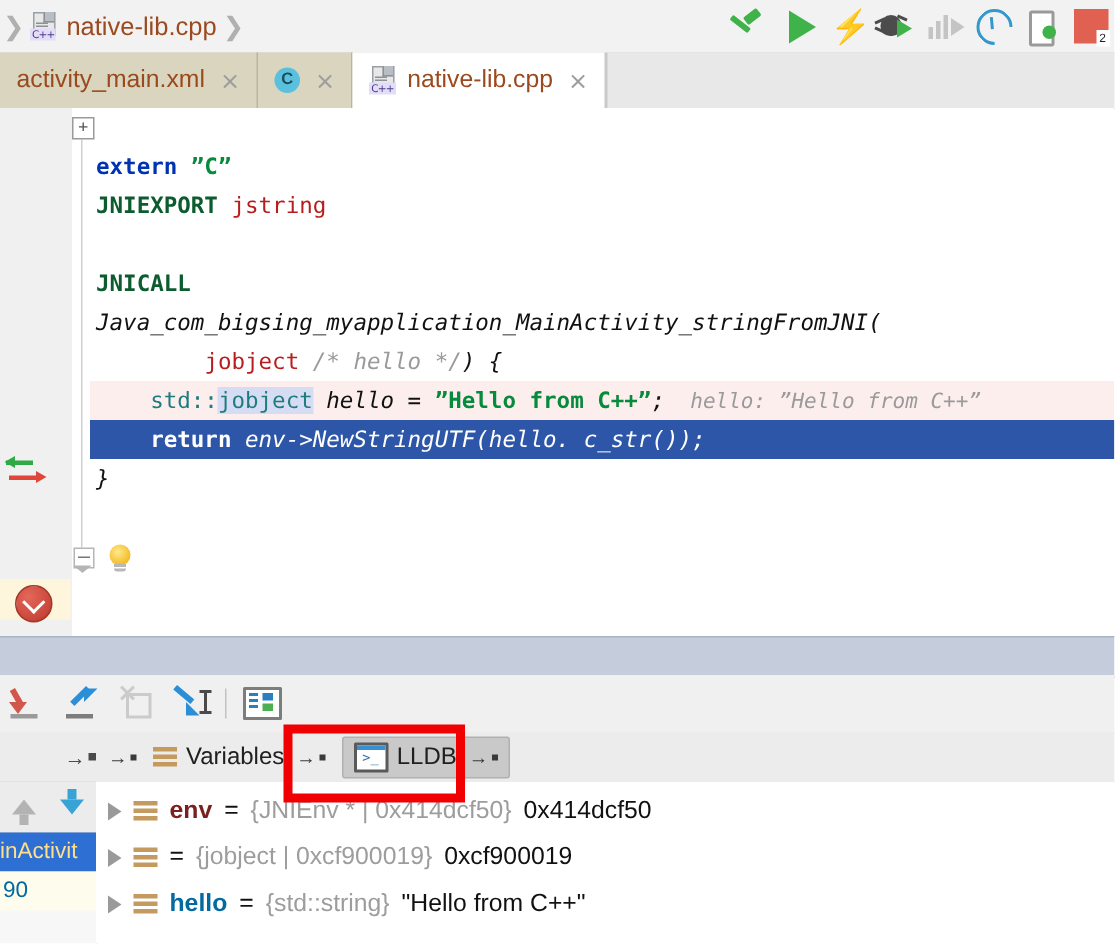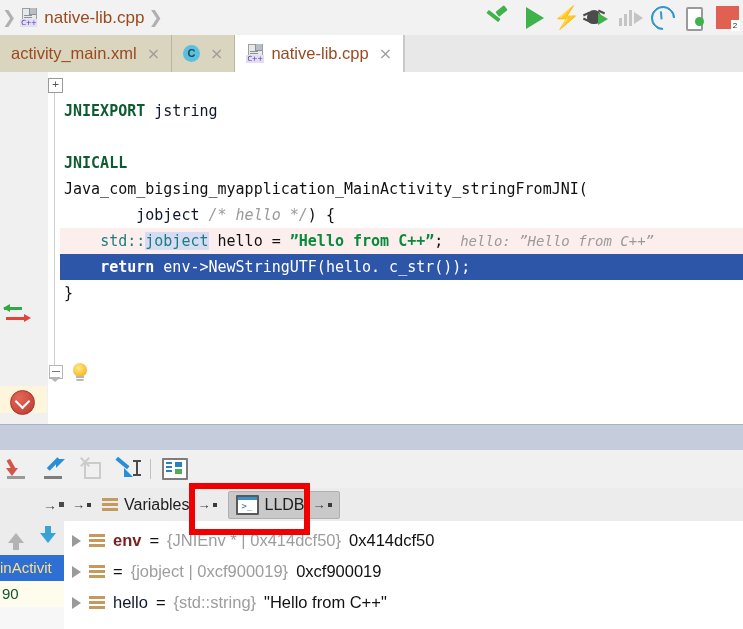--- a/index.html
+++ b/index.html
@@ -167,22 +167,22 @@
   }
   .code{
     position:absolute;left:60px;top:0;right:0;height:352px;
     font-family:"DejaVu Sans Mono", monospace;font-size:15px;line-height:26px;color:#111;
   }
   .ln{height:26px;white-space:pre;padding-left:4px;}
   .kw{color:#0033b3;font-weight:bold;}
   .kw2{color:#0d5c2f;font-weight:bold;}
   .str{color:#068a3c;font-weight:bold;}
   .typ{color:#1d7c7c;}
-  .cls{color:#0f172a;}
-  .fn{color:#111;}
+  .cls{color:#b91c1c;}
+  .fn{color:#111;font-style:italic;}
   .cmt{color:#9a9a9a;font-style:italic;}
   .hint{color:#9a9a9a;font-style:italic;font-size:14px;}
   .sel-word{background:#d7dcf5;}
 
   .line-exec{
     background:#fdeeee;
   }
   .line-cursor{
     background:#2e56a8;color:#ffffff;
   }
@@ -315,21 +315,21 @@
   .up-arrow{width:0;height:0;border-left:8px solid transparent;border-right:8px solid transparent;border-bottom:10px solid #b3b3b3;position:relative;}
   .up-arrow:after{content:"";position:absolute;left:-3px;top:10px;width:6px;height:7px;background:#b3b3b3;}
   .down-arrow{width:0;height:0;border-left:8px solid transparent;border-right:8px solid transparent;border-top:10px solid #3aa3d6;position:relative;}
   .down-arrow:after{content:"";position:absolute;left:-3px;top:-17px;width:6px;height:7px;background:#3aa3d6;}
   .frame-sel{
     position:absolute;left:0;top:67px;width:64px;height:26px;background:#2e6fd4;color:#fff;
     font-size:15px;line-height:26px;overflow:hidden;white-space:nowrap;
   }
   .frame-sel span{color:#ffdf8a;padding-left:0;}
   .frame-next{
-    position:absolute;left:0;top:93px;width:64px;height:26px;background:#fefced;color:#14532d;
+    position:absolute;left:0;top:93px;width:64px;height:26px;background:#fefced;color:#0369a1;
     font-size:15px;line-height:26px;overflow:hidden;white-space:nowrap;padding-left:2px;
   }
 
   .vartabs{
     position:absolute;left:64px;top:0;right:0;height:33px;background:#ececec;border-bottom:1px solid #c6c6c6;
     display:flex;align-items:center;padding-left:6px;gap:4px;
   }
   .vtab{
     display:flex;align-items:center;gap:6px;padding:3px 7px;cursor:default;font-size:16px;color:#202020;justify-content:space-between;
   }
@@ -351,21 +351,21 @@
   .varlist{position:absolute;left:64px;top:33px;right:0;bottom:0;background:#fff;padding-top:4px;}
   .varrow{
     display:flex;align-items:center;height:31px;padding-left:8px;gap:8px;
     font-size:16.5px;color:#111;white-space:nowrap;cursor:default;
   }
   .tri-exp{
     width:0;height:0;border-top:6px solid transparent;border-bottom:6px solid transparent;
     border-left:9px solid #9a9a9a;flex:0 0 auto;
   }
   .v-name-env{color:#7b1f1f;font-weight:bold;}
-  .v-name-hello{color:#0f172a;font-weight:normal;}
+  .v-name-hello{color:#0369a1;font-weight:bold;}
   .v-type{color:#9d9d9d;}
   .v-val{color:#111;}
   .v-eq{color:#111;}
 
   
   .annot{
     position:absolute;left:189px;top:483px;width:121px;height:52px;
     border:6px solid #f00000;box-sizing:border-box;pointer-events:none;z-index:40;
   }
 </style>
@@ -474,20 +474,21 @@
     <div class="bulb">
       <span class="glass"></span>
         <span class="base"></span>
     </div>
     <div class="bp">
         <span class="chev"></span>
       </div>
 
     <div class="code">
       <div class="ln"> </div>
+      <div class="ln"><span class="kw">extern </span><span class="str">”C”</span></div>
       <div class="ln"><span class="kw2">JNIEXPORT </span><span class="cls">jstring</span></div>
       <div class="ln"> </div>
       <div class="ln"><span class="kw2">JNICALL</span></div>
       <div class="ln"><span class="fn">Java_com_bigsing_myapplication_MainActivity_stringFromJNI(</span></div>
       <div class="ln">        <span class="cls">jobject</span> <span class="cmt">/* hello */</span><span class="fn">) {</span></div>
       <div class="ln line-exec">    <span class="typ">std::</span><span class="typ sel-word">jobject</span><span class="fn"> hello = </span><span class="str">”Hello from C++”</span><span class="fn">;</span><span class="hint">  hello: ”Hello from C++”</span></div>
       <div class="ln line-cursor">    <span class="kw">return</span><span class="fn"> env-&gt;NewStringUTF(hello. c_str());</span></div>
       <div class="ln"><span class="fn">}</span></div>
     </div>
   </div>

